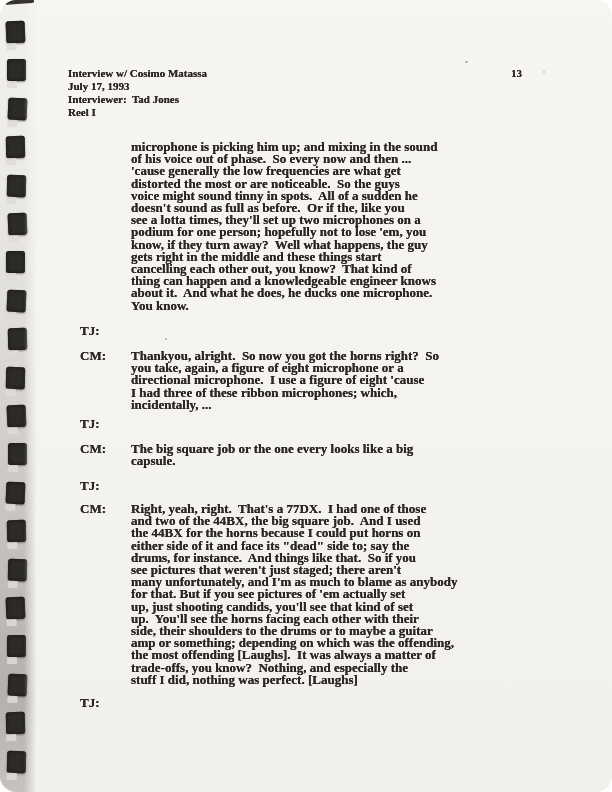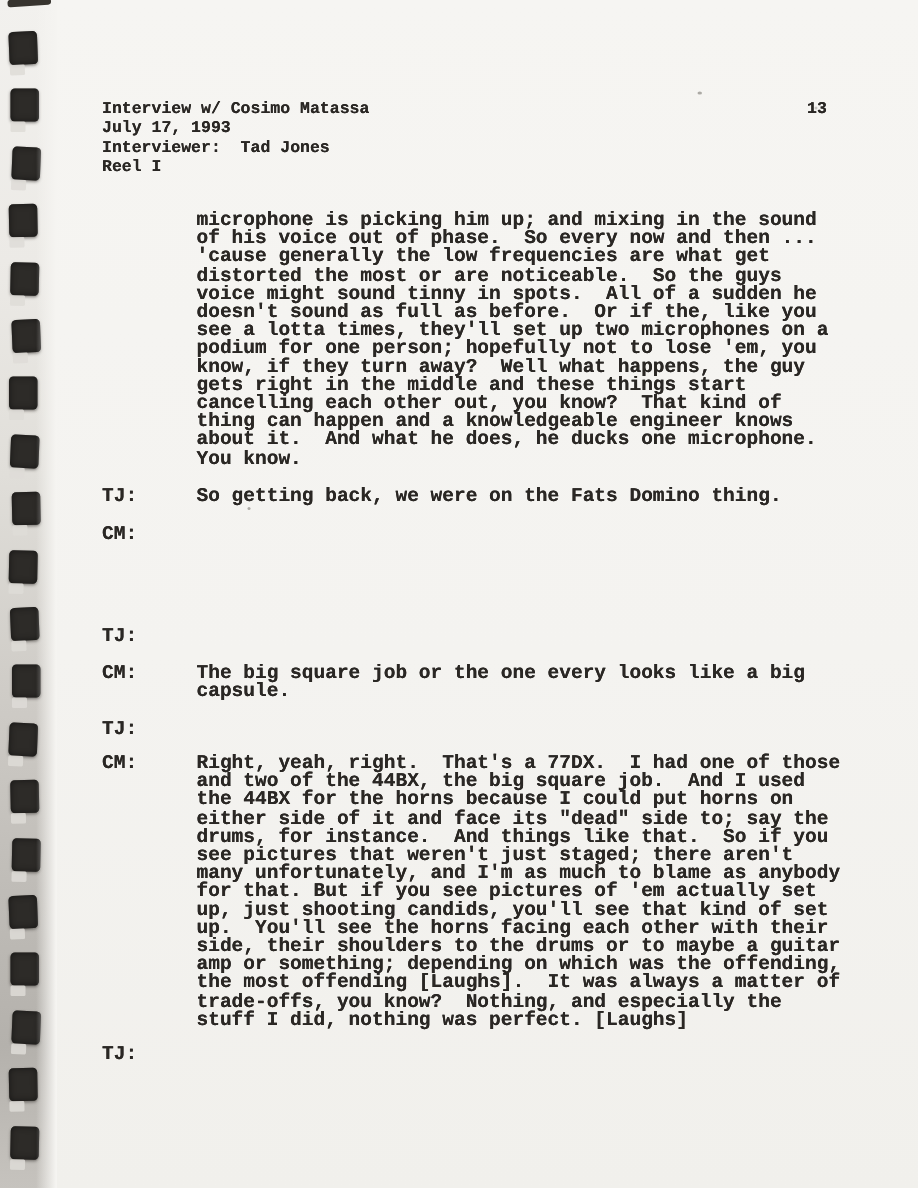--- a/index.html
+++ b/index.html
@@ -6,23 +6,24 @@
     margin: 0; padding: 0;
     width: 612px; height: 792px;
     overflow: hidden;
     background: #ffffff;
   }
   .page {
     position: relative;
     width: 612px; height: 792px;
     background: linear-gradient(180deg, #f6f5f2 0%, #f4f3f0 55%, #f1f0ec 100%);
     overflow: hidden;
-    font-family: Liberation Mono, monospace;
+    font-family: Liberation Serif, serif;
     font-weight: 700;
     color: #2a2724;
+    border-radius: 16px;
   }
   
   .binding-strip {
     position: absolute; left: 0; top: 0;
     width: 38px; height: 792px;
     background: linear-gradient(180deg,
       #f2f1ee 0%, #eceae6 22%, #e0ded9 40%,
       #cfccc7 58%, #c0bdb8 74%, #b4b1ac 88%, #c6c3be 100%);
   }
   .binding-strip::after {
@@ -66,35 +67,34 @@
   .doc-header {
     position: absolute; left: 68px; top: 67px;
     font-size: 11px; line-height: 13px;
     white-space: pre;
     text-shadow: 0 0 0.3px currentColor;
   }
   .page-number {
     position: absolute; left: 511px; top: 67px;
     font-size: 11px; line-height: 13px;
     text-shadow: 0 0 0.3px currentColor;
-    margin-left: 27px;
   }
   
   .transcript { position: absolute; left: 0; top: 0; width: 528px; height: 792px; }
   .entry { position: absolute; left: 0; width: 612px; }
   .entry:nth-child(1) { top: 141px; }
   .entry:nth-child(2) { top: 325px; }
   .entry:nth-child(3) { top: 350px; }
   .entry:nth-child(4) { top: 418px; }
   .entry:nth-child(5) { top: 443px; }
   .entry:nth-child(6) { top: 480px; }
   .entry:nth-child(7) { top: 503px; }
   .entry:nth-child(8) { top: 697px; }
   .speaker {
-    position: absolute; left: 68px; top: 0;
+    position: absolute; left: 80px; top: 0;
     font-size: 13px; line-height: 12.2px;
     text-shadow: 0 0 0.3px currentColor;
   }
   .entry-text {
     margin-left: 131px;
     font-size: 13px; line-height: 12.2px;
     white-space: pre;
     text-shadow: 0 0 0.3px currentColor;
   }
 </style>
@@ -150,24 +150,28 @@
 podium for one person; hopefully not to lose 'em, you
 know, if they turn away?  Well what happens, the guy
 gets right in the middle and these things start
 cancelling each other out, you know?  That kind of
 thing can happen and a knowledgeable engineer knows
 about it.  And what he does, he ducks one microphone.
 You know.</div>
     </div>
     <div class="entry">
       <span class="speaker">TJ:</span>
-      <div class="entry-text">So getting back, we were on the Fats Domino thing.</div>
     </div>
     <div class="entry">
       <span class="speaker">CM:</span>
+      <div class="entry-text">Thankyou, alright.  So now you got the horns right?  So
+you take, again, a figure of eight microphone or a
+directional microphone.  I use a figure of eight 'cause
+I had three of these ribbon microphones; which,
+incidentally, ...</div>
     </div>
     <div class="entry">
       <span class="speaker">TJ:</span>
     </div>
     <div class="entry">
       <span class="speaker">CM:</span>
       <div class="entry-text">The big square job or the one every looks like a big
 capsule.</div>
     </div>
     <div class="entry">

